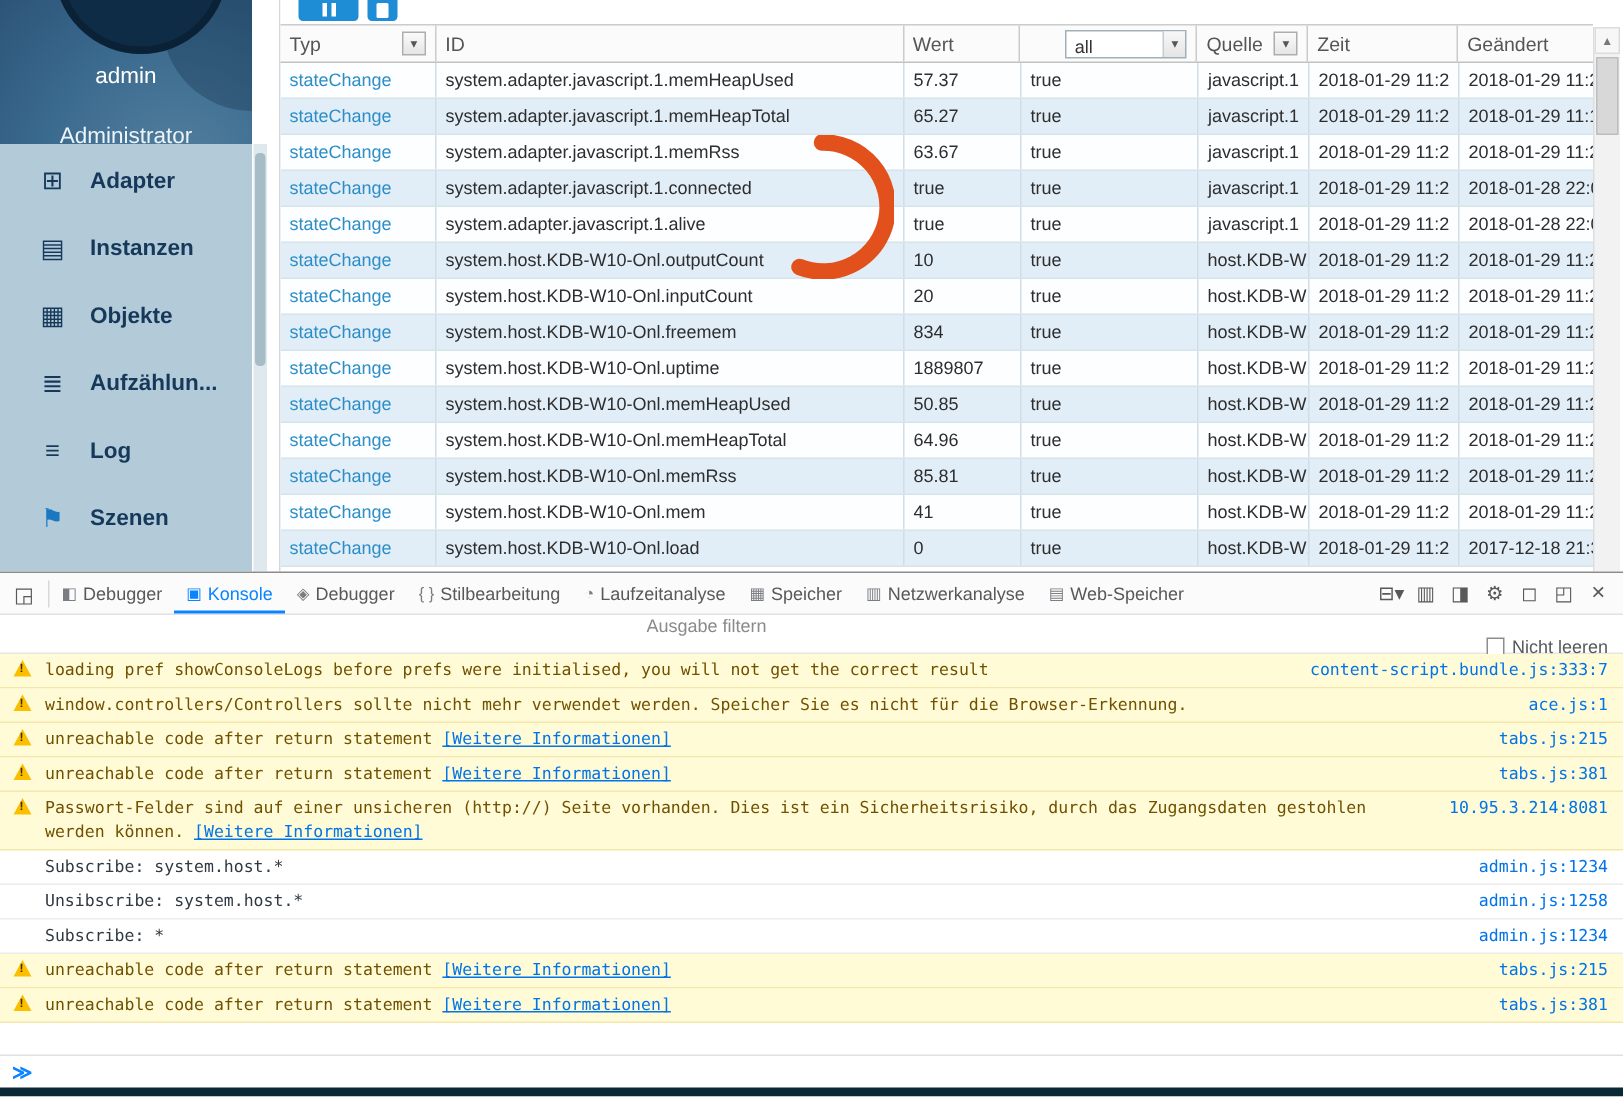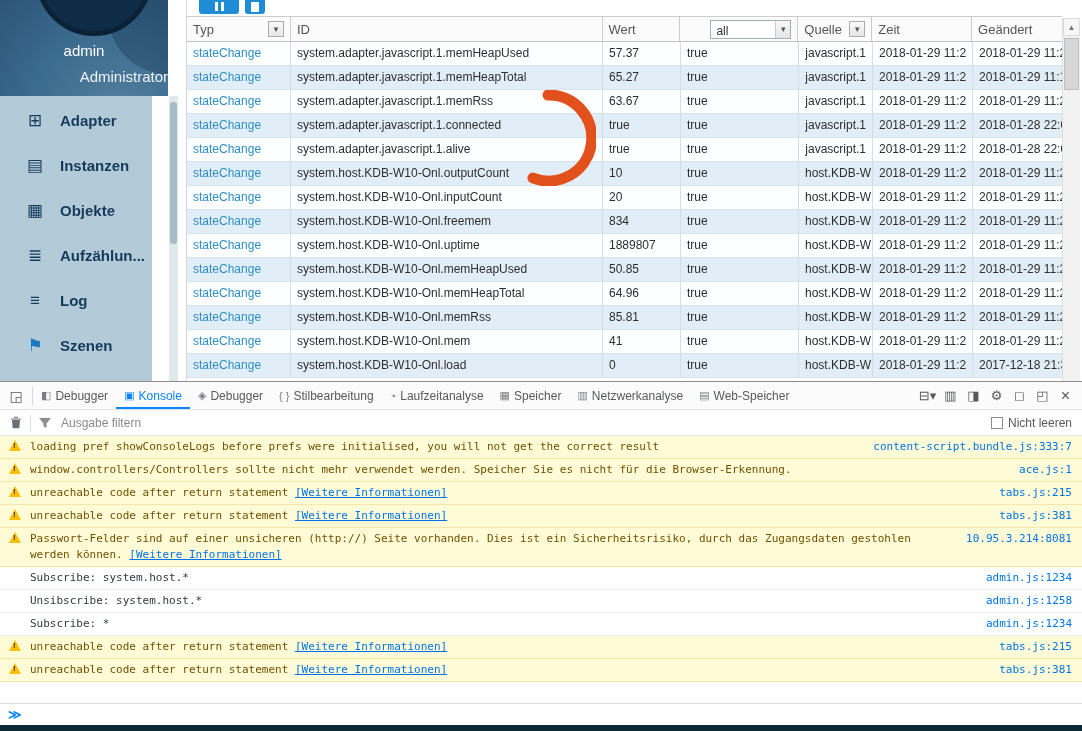--- a/index.html
+++ b/index.html
@@ -2,30 +2,30 @@
 <html><head>
 <meta charset="utf-8">
 <style>
   * { box-sizing: border-box; margin: 0; padding: 0; }
   html,body { width:1082px; height:731px; }
   body { position:relative; overflow:hidden; background:#fff; font-family:"Liberation Sans",sans-serif; }
 
   
   .top { position:absolute; left:0; top:0; width:1082px; height:381px; background:#fff; }
 
-  .sidebar { position:absolute; left:0; top:0; width:152px; height:381px; background:#b3cbd8; }
+  .sidebar { position:absolute; left:0; top:0; width:168px; height:381px; background:#b3cbd8; }
   .sb-head { position:absolute; left:0; top:0; width:168px; height:96px; overflow:hidden;
              background:radial-gradient(circle at 70% 120%, #54809f 0%, #3a6a8e 55%, #2c5478 100%); }
   .decor-circle { position:absolute; left:108px; top:-46px; width:120px; height:120px; border-radius:50%;
                   background:rgba(10,34,56,.28); }
   .avatar { position:absolute; left:36px; top:-80px; width:116px; height:116px; border-radius:50%;
             background:#0f2c47; border:5px solid #0a2136; }
   .sb-name { position:absolute; left:0; top:42px; width:168px; text-align:center; color:#ffffff;
              font-size:15px; }
-  .sb-role { position:absolute; left:0; top:68px; width:168px; text-align:right; color:#eef3f7;
+  .sb-role { position:absolute; left:0; top:82px; width:168px; text-align:center; color:#eef3f7;
              font-size:15px; }
   .sb-menu { position:absolute; left:0; top:98px; width:168px; }
   .sb-item { height:45px; display:flex; align-items:center; padding-left:24px; gap:14px;
              color:#16395b; font-size:15px; font-weight:bold; cursor:pointer; }
   .sb-icon { width:22px; font-size:17px; font-weight:normal; text-align:center; color:#16395b; }
   .sb-item.scenes .sb-icon { color:#1a78c2; }
   .sb-scroll { position:absolute; left:169px; top:96px; width:9px; height:285px; background:#dfe8ec; }
   .sb-thumb { position:absolute; left:1px; top:6px; width:7px; height:142px; background:#a6bcc7; border-radius:3px; }
 
   .events { position:absolute; left:186px; top:0; width:876px; height:381px; border-left:1px solid #d6d6d6; }
@@ -85,21 +85,21 @@
   .vsep { width:1px; height:18px; background:#d8d8d8; }
   .dt-tab { display:flex; align-items:center; gap:4px; padding:0 8px; height:100%;
             font-size:12px; color:#585959; white-space:nowrap; cursor:pointer; }
   .ticon { font-size:11px; color:#7a7e82; }
   .dt-tab.active { color:#0a84ff; box-shadow:inset 0 -2px 0 #0a84ff; }
   .dt-tab.active .ticon { color:#0a84ff; }
   .dt-actions { margin-left:auto; display:flex; align-items:center; gap:2px; padding-right:6px; }
   .act { min-width:21px; text-align:center; color:#585959; font-size:13px; cursor:pointer; }
   .act.close { font-size:16px; }
 
-  .dt-filter { height:26px; display:flex; align-items:center; background:#fff; border-bottom:1px solid #e3e6e8; }
+  .dt-filter { height:26px; display:flex; align-items:center; background:#fff; border-bottom:1px solid #e3e6e8;flex-direction:column; }
   .dt-filter .pad { width:10px; }
   .fsep { width:1px; height:16px; background:#dedede; margin:0 8px; }
   .filter-input { border:none; outline:none; font-size:12px; color:#333; width:220px; background:transparent; }
   .filter-input::placeholder { color:#8a8a8a; }
   .persist { margin-left:auto; display:flex; align-items:center; gap:5px; padding-right:10px;
              font-size:12px; color:#585959; }
   .cb { width:12px; height:12px; border:1px solid #8d8d8d; background:#fff; display:inline-block; cursor:pointer; }
 
   .console { position:absolute; left:0; top:54px; right:0; bottom:22px; overflow:hidden; background:#fff; }
   .crow { display:flex; align-items:flex-start; padding:3px 10px 3px 8px; border-bottom:1px solid #ececec;

